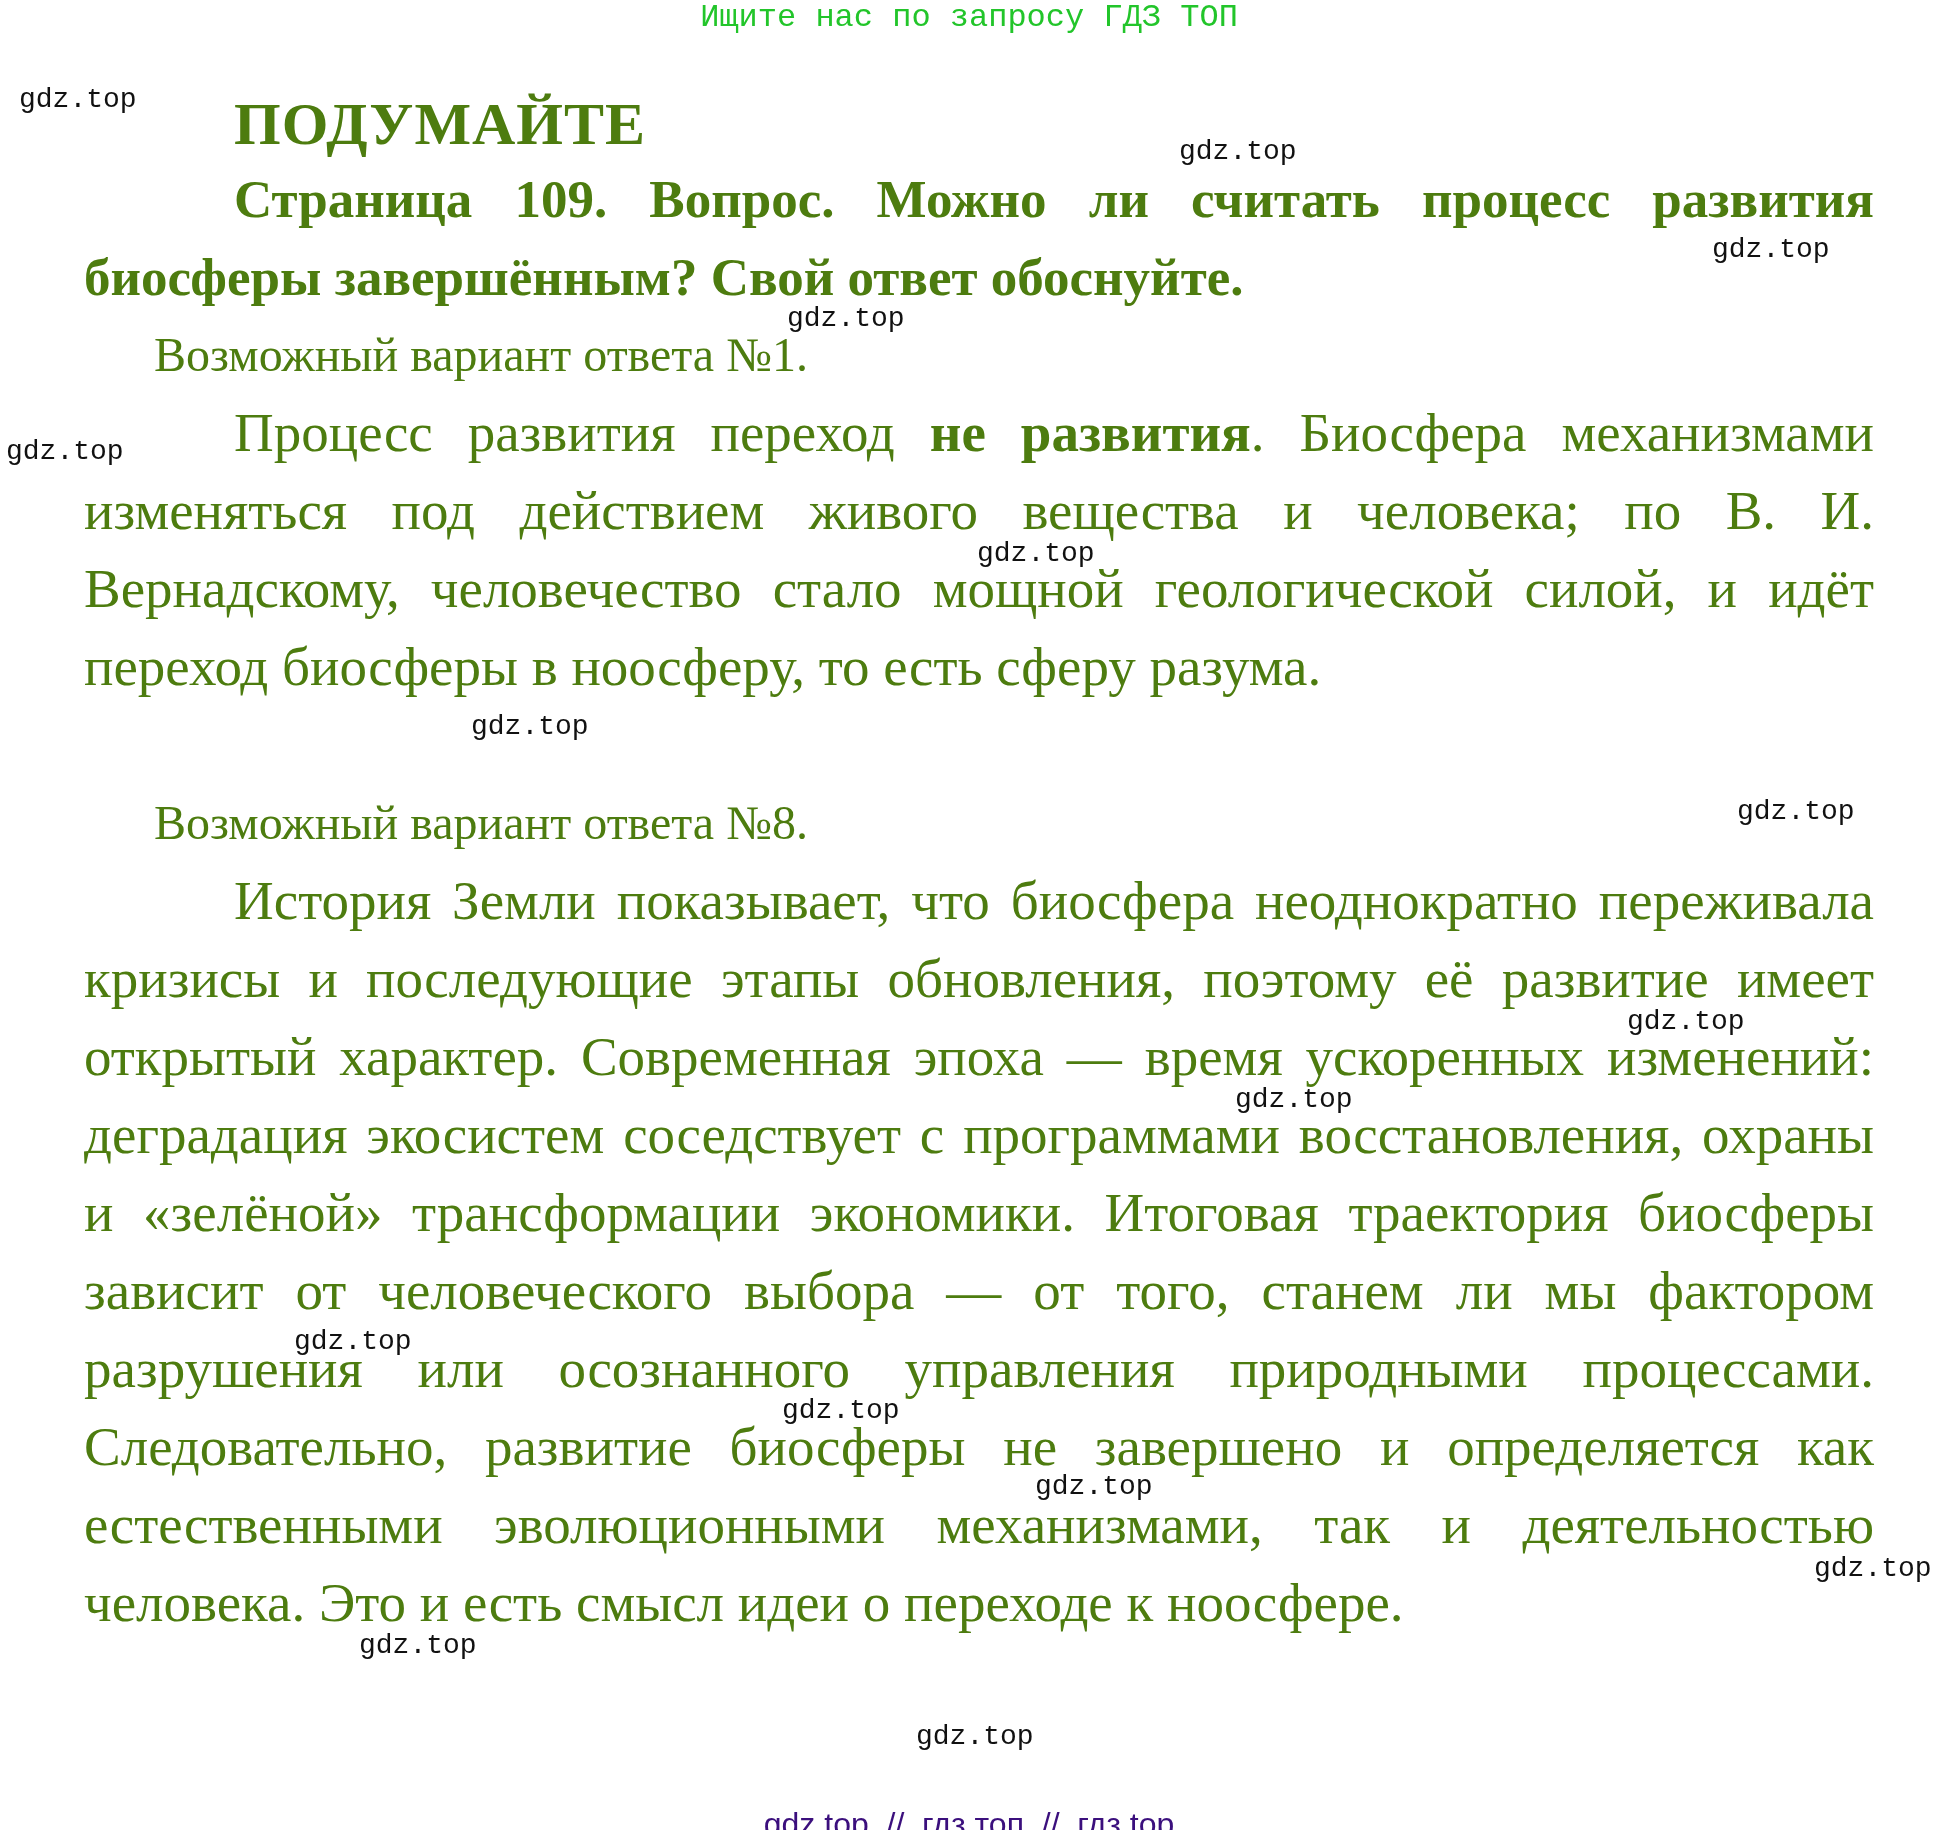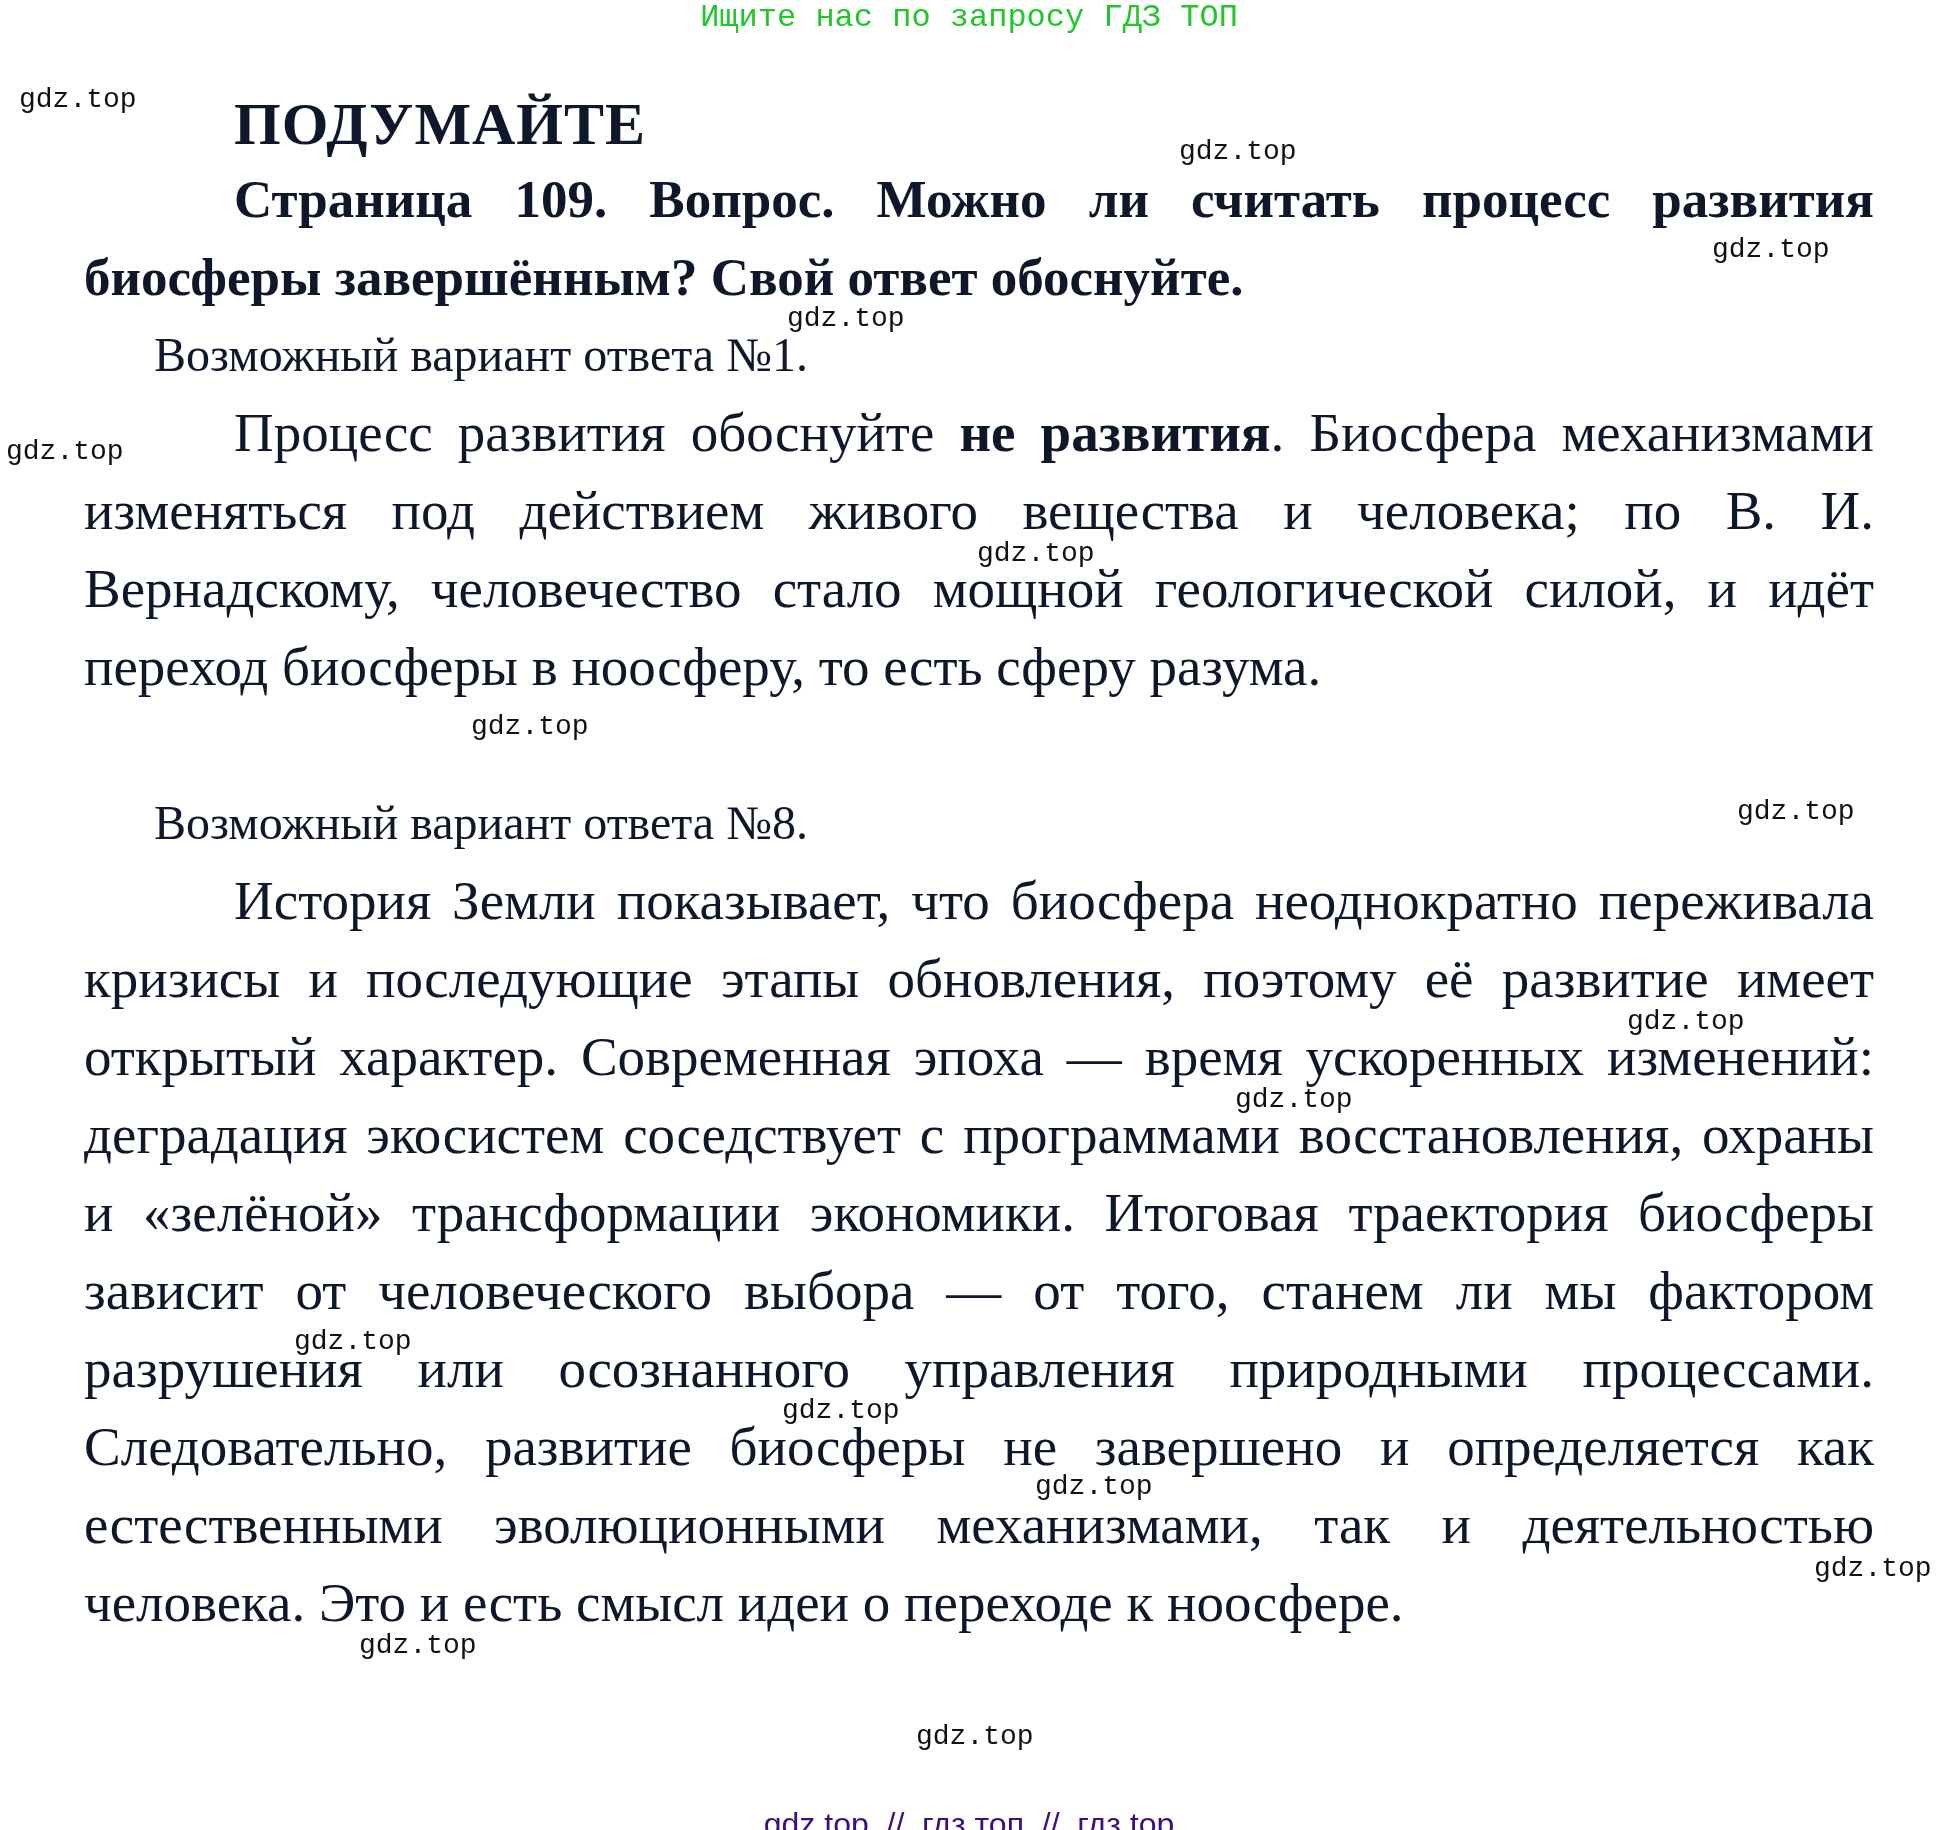--- a/index.html
+++ b/index.html
@@ -9,21 +9,21 @@
     font-family:Liberation Mono, monospace; font-size:32px; line-height:36px;
     color:#22c52a;
   }
   .footer {
     position:absolute; top:1804px; left:0; width:1938px; text-align:center;
     font-family:"Liberation Sans", sans-serif; font-size:32px; line-height:40px;
     color:#3b0f7d; white-space:pre;
   }
   .page {
     position:absolute; left:84px; top:88px; width:1790px;
-    font-family:"Liberation Serif", serif; color:#0f172a;
+    font-family:"Liberation Serif", serif; color:#4d7c0f;
   }
   .heading-main {
     font-weight:bold; font-size:60px; line-height:72px; margin:0 0 0 150px;
     letter-spacing:1px;
   }
   .question {
     font-weight:bold; font-size:53px; line-height:78px; margin:0;
     text-align:justify; text-indent:150px; text-align-last:left;
   }
   .variant {
@@ -42,21 +42,21 @@
 </head>
 <body>
 
 <div class="banner">Ищите нас по запросу ГДЗ ТОП</div>
 
 <div class="page">
   <h1 class="heading-main">ПОДУМАЙТЕ</h1>
   <p class="question">Страница 109. Вопрос. Можно ли считать процесс развития биосферы завершённым? Свой ответ обоснуйте.</p>
 
   <p class="variant">Возможный вариант ответа №1.</p>
-  <p class="para"><span>Процесс развития обоснуйте </span><b>не развития</b><span>. Биосфера механизмами изменяться под действием живого вещества и человека; по В. И. Вернадскому, человечество стало мощной геологической силой, и идёт переход биосферы в ноосферу, то есть сферу разума.</span></p>
+  <p class="para"><span>Процесс развития переход </span><b>не развития</b><span>. Биосфера механизмами изменяться под действием живого вещества и человека; по В. И. Вернадскому, человечество стало мощной геологической силой, и идёт переход биосферы в ноосферу, то есть сферу разума.</span></p>
 
   <div class="gap"></div>
 
   <p class="variant">Возможный вариант ответа №8.</p>
   <p class="para">История Земли показывает, что биосфера неоднократно переживала кризисы и последующие этапы обновления, поэтому её развитие имеет открытый характер. Современная эпоха — время ускоренных изменений: деградация экосистем соседствует с программами восстановления, охраны и «зелёной» трансформации экономики. Итоговая траектория биосферы зависит от человеческого выбора — от того, станем ли мы фактором разрушения или осознанного управления природными процессами. Следовательно, развитие биосферы не завершено и определяется как естественными эволюционными механизмами, так и деятельностью человека. Это и есть смысл идеи о переходе к ноосфере.</p>
 </div>
 
 <div id="wm-layer"></div>
 
 <div class="footer">gdz top  //  гдз топ  //  гдз top</div>

